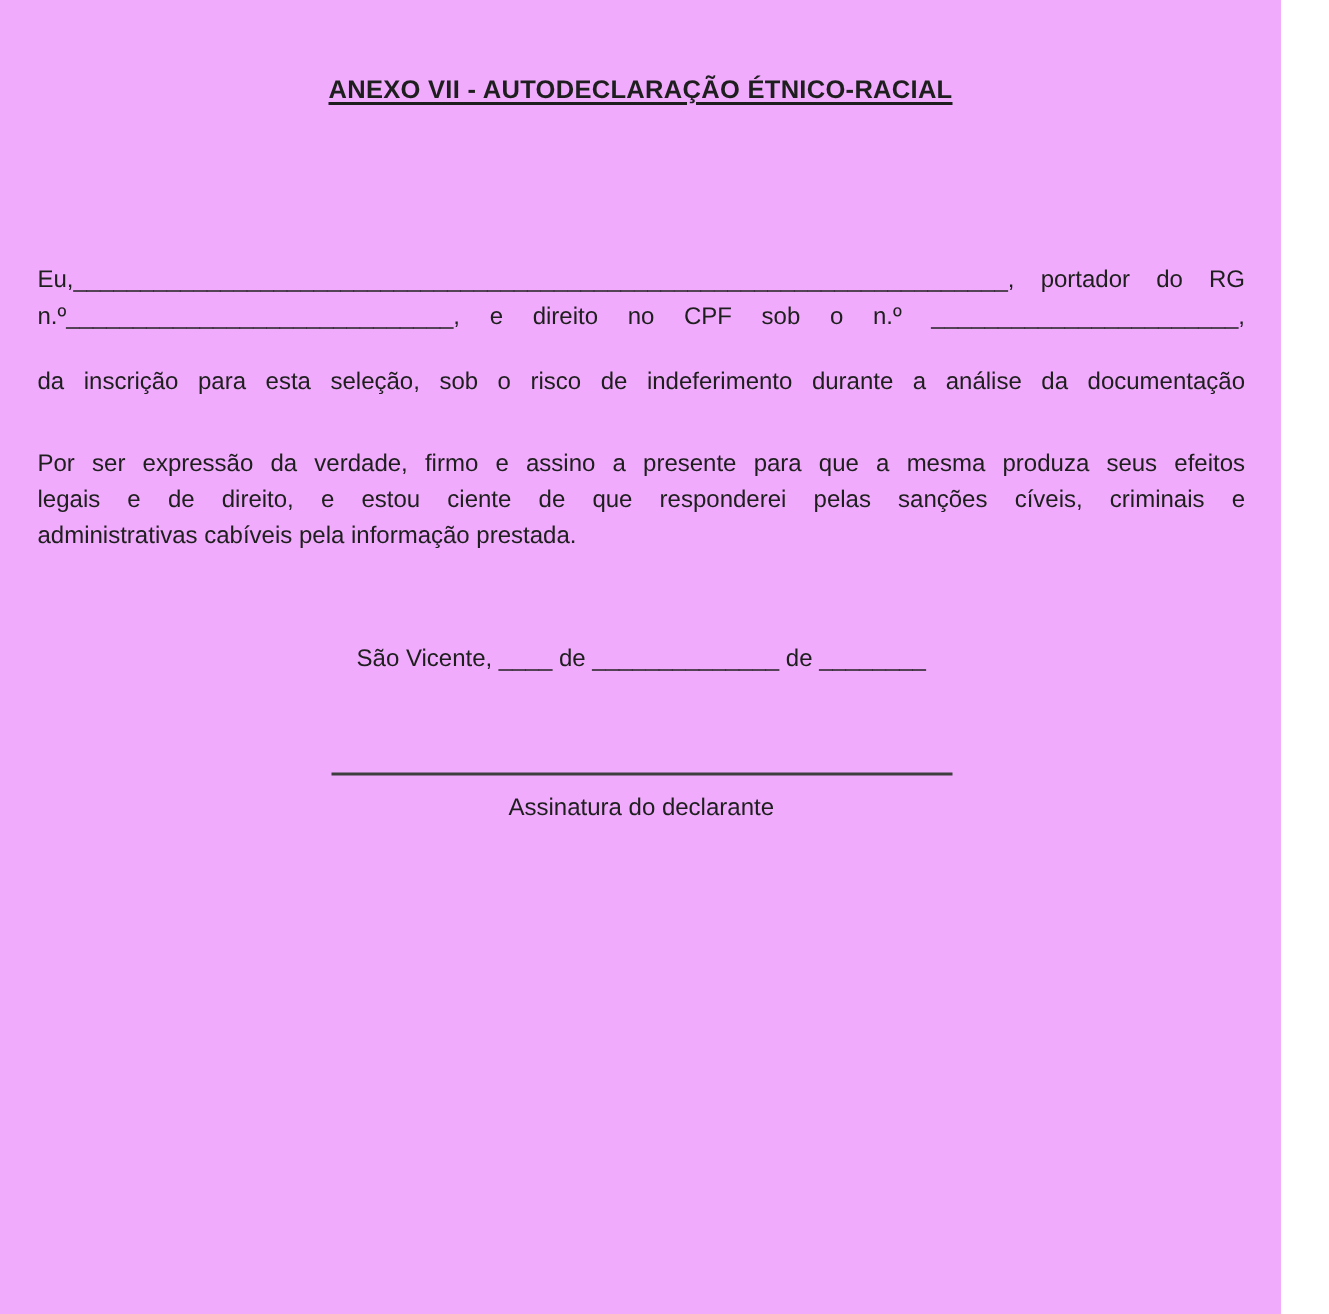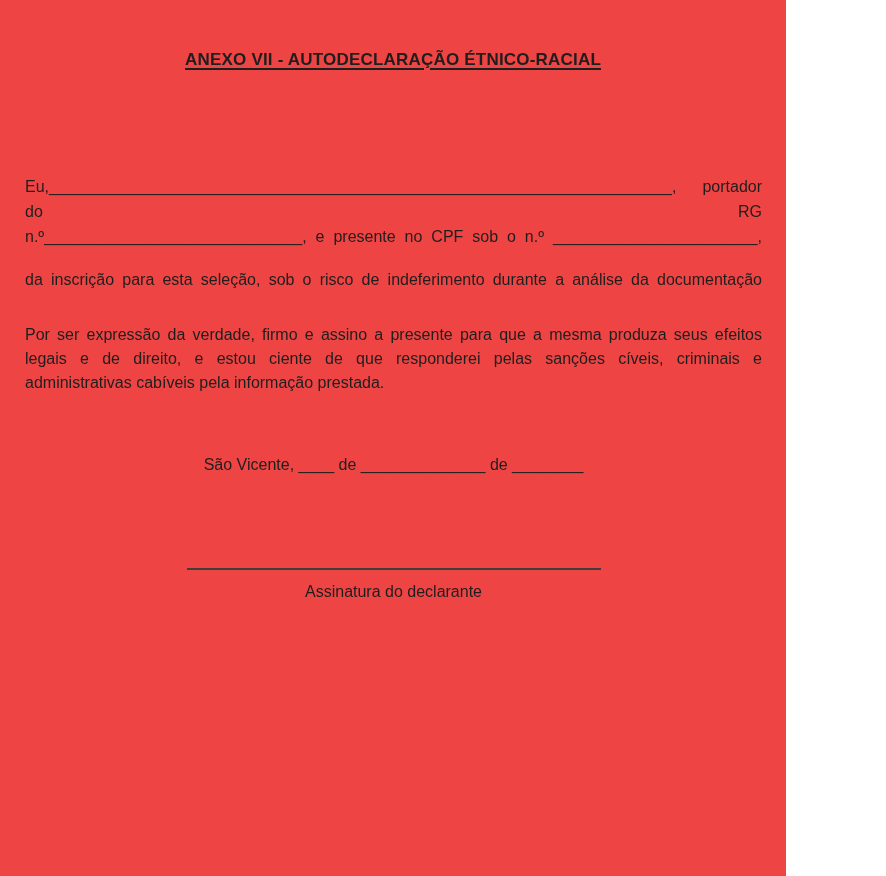--- a/index.html
+++ b/index.html
@@ -2,23 +2,23 @@
 <html lang="pt"><head>
 <meta charset="utf-8">
 <style>
   html, body {
     margin: 0;
     padding: 0;
     background: #ffffff;
   }
   .page {
     position: relative;
-    width: 786px;
+    width: 854px;
     height: 876px;
-    background: #ef4444;
+    background: #f0abfc;
     color: #1e1e1e;
     font-family: "Liberation Sans", "DejaVu Sans", sans-serif;
     font-size: 16px;
     overflow: hidden;
     box-sizing: border-box;
   }
   .doc-header {
     padding-top: 50px;
     text-align: center;
   }
@@ -61,21 +61,21 @@
   }
   .pline {
     text-align: left;
   }
   .date-line {
     margin-top: 58px;
     text-align: center;
     line-height: 23px;
   }
   .signature-block {
-    margin-top: 92px;
+    margin-top: 64px;
     text-align: center;
   }
   .sig-line {
     width: 414px;
     height: 0;
     margin: 0 auto;
     border-bottom: 2px solid #3e3e3e;
   }
   .sig-label {
     margin-top: 12px;
@@ -89,21 +89,21 @@
 <div class="page">
 
   <header class="doc-header">
     <h1 class="doc-title">ANEXO VII - AUTODECLARAÇÃO ÉTNICO-RACIAL</h1>
   </header>
 
   <main class="body-text">
 
     <section class="para declaration">
       <div class="jline">Eu,______________________________________________________________________, portador do RG</div>
-      <div class="jline">n.º_____________________________, e presente no CPF sob o n.º _______________________,</div>
+      <div class="jline">n.º_____________________________, e direito no CPF sob o n.º _______________________,</div>
     </section>
 
     <section class="para affirmation">
       <div class="jline">da inscrição para esta seleção, sob o risco de indeferimento durante a análise da documentação</div>
     </section>
 
     <section class="para truth">
       <div class="jline">Por ser expressão da verdade, firmo e assino a presente para que a mesma produza seus efeitos</div>
       <div class="jline">legais e de direito, e estou ciente de que responderei pelas sanções cíveis, criminais e</div>
       <div class="pline">administrativas cabíveis pela informação prestada.</div>

